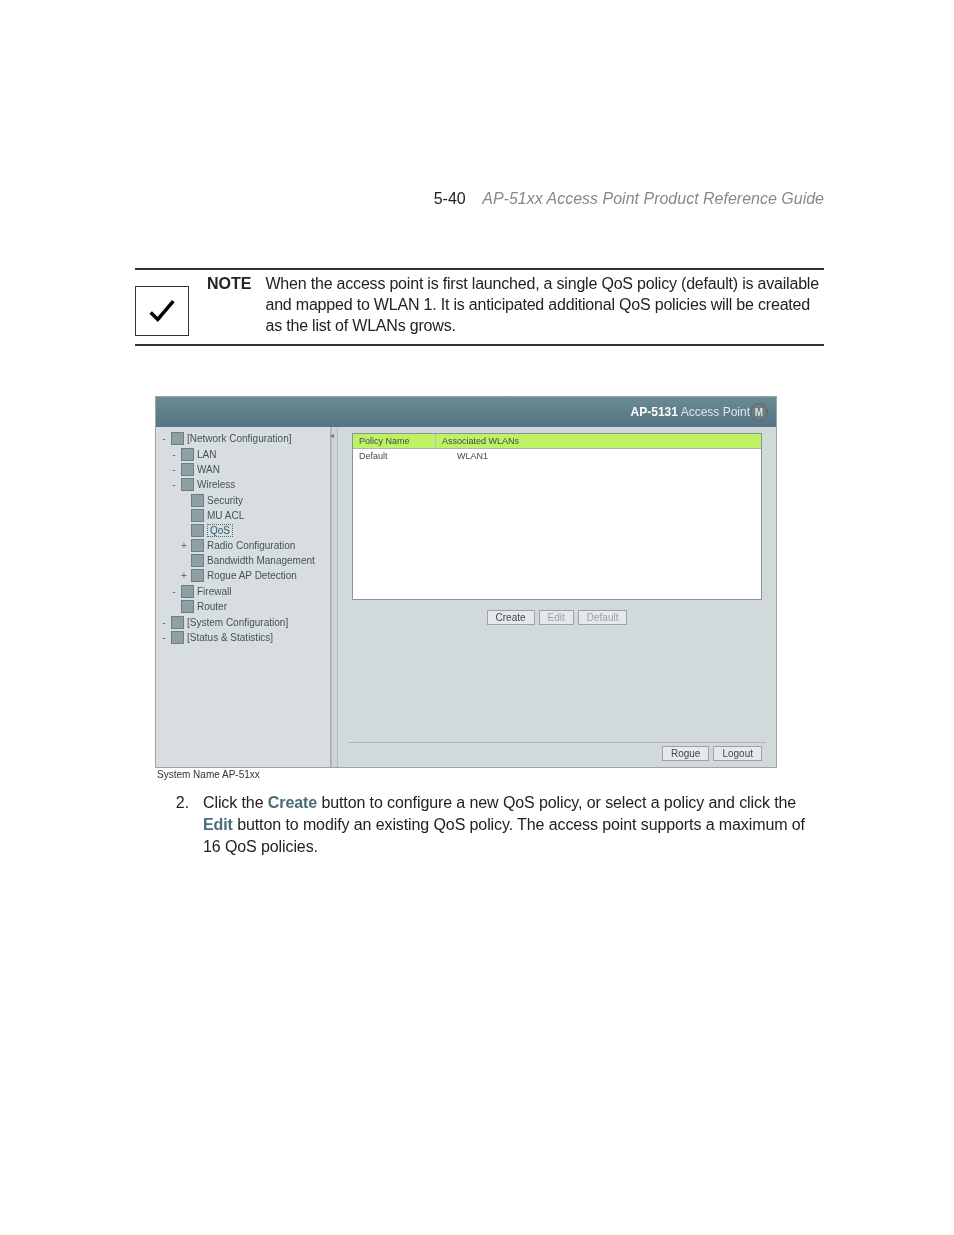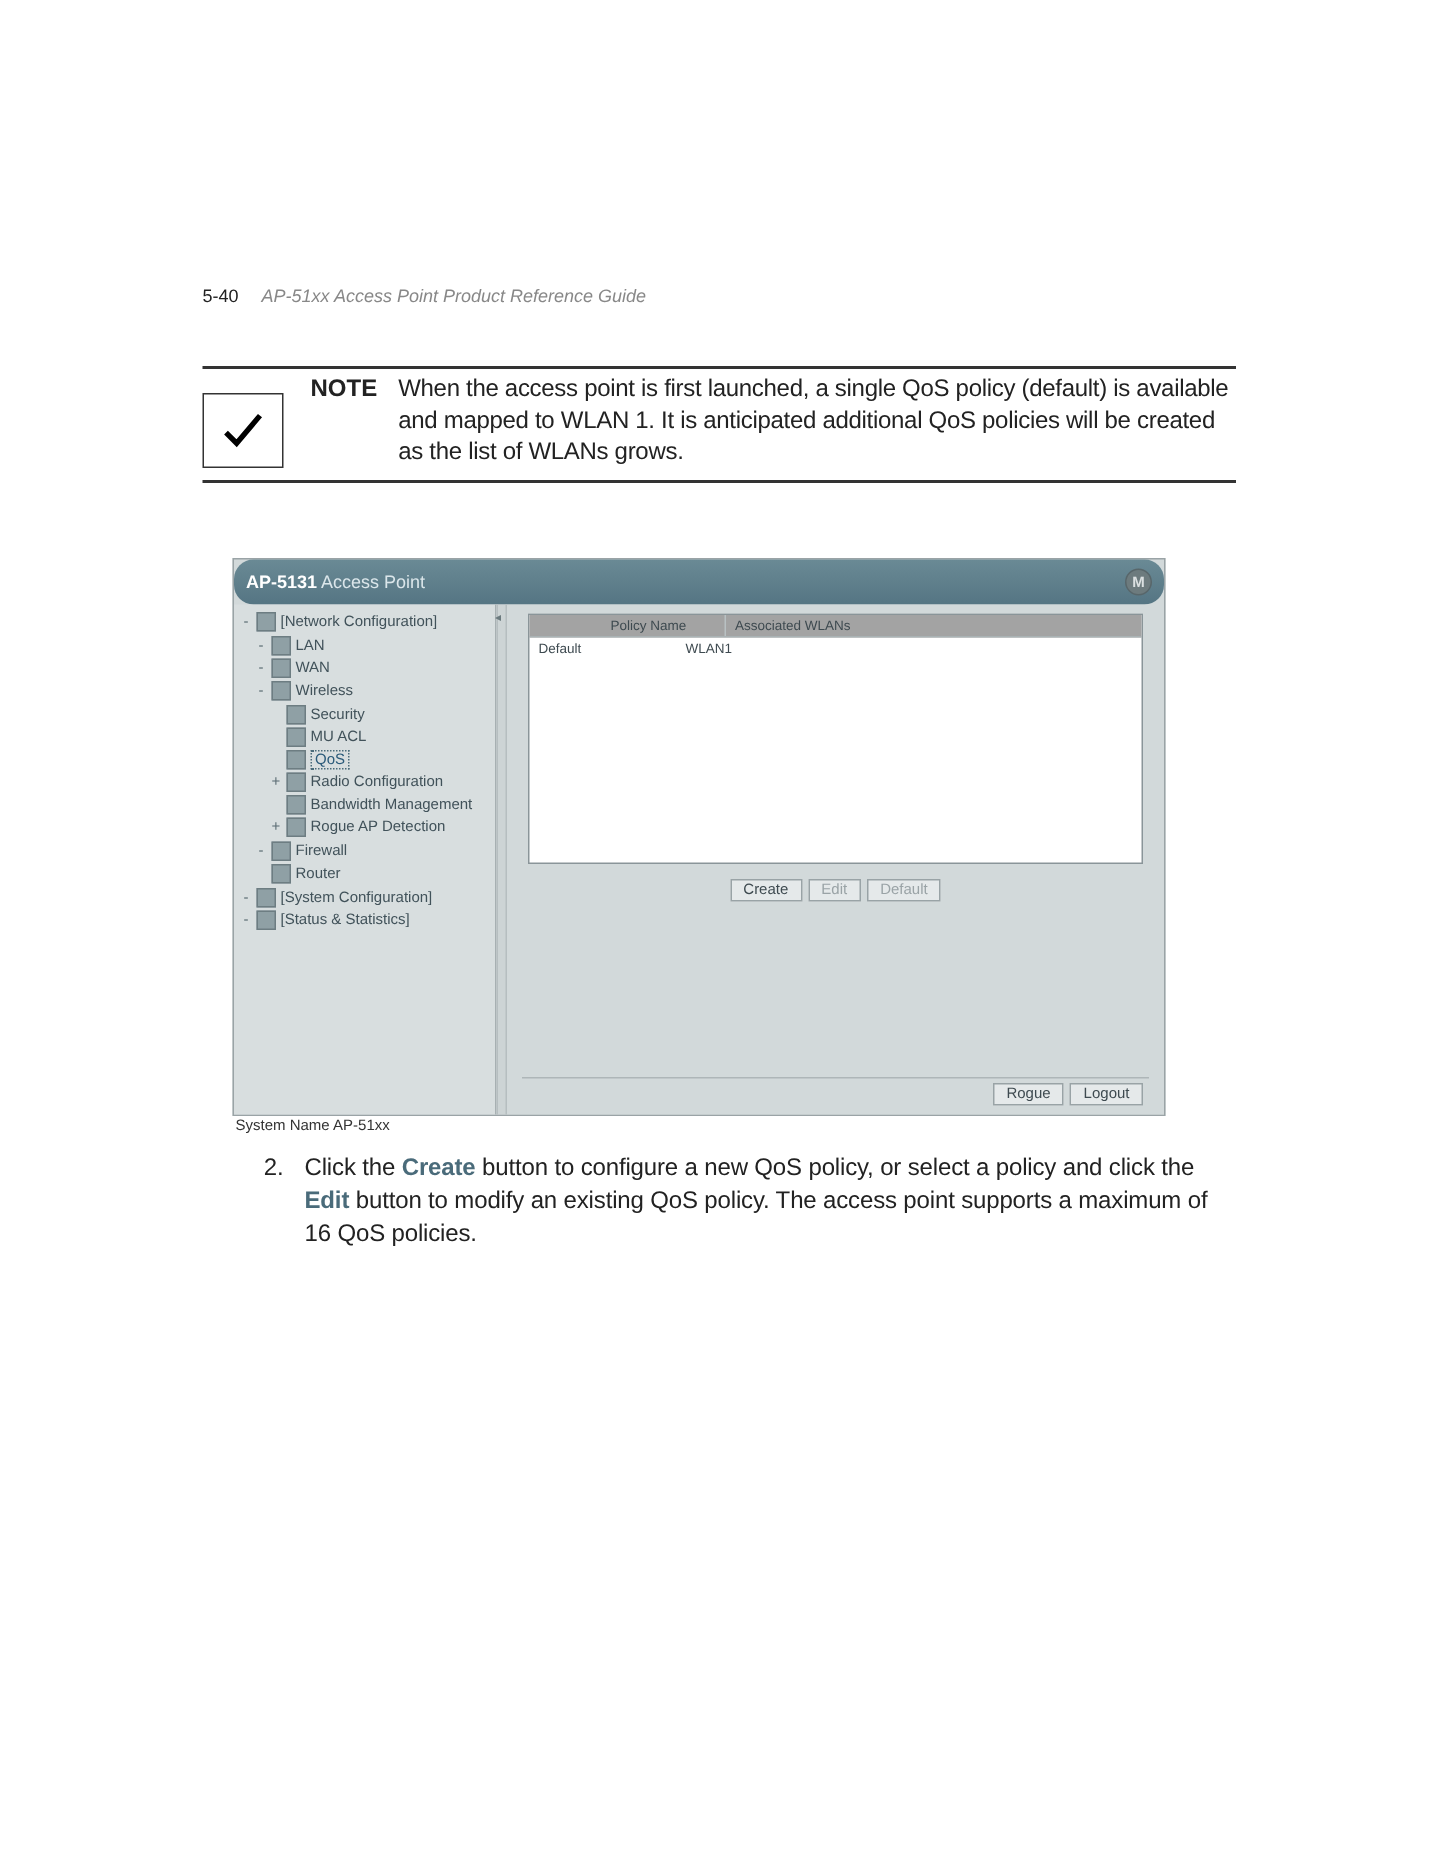--- a/index.html
+++ b/index.html
@@ -8,23 +8,24 @@
     background: #fff;
     font-family: Arial, Helvetica, sans-serif;
     width: 954px;
     height: 1235px;
     position: relative;
   }
   .page {
     padding: 190px 130px 0 135px;
   }
   .page-header {
-    font-size: 12px;
+    font-size: 16px;
     color: #555;
-    margin-bottom: 40px;
+    margin-bottom: 60px;
+    text-align: right;
   }
   .page-num {
     color: #222;
     margin-right: 12px;
   }
   .doc-title {
     font-style: italic;
     color: #888;
   }
   .note-block {
@@ -66,24 +67,23 @@
     border: 1px solid #9aa3a6;
     background: #d2d9da;
     font-family: Tahoma, Arial, sans-serif;
     font-size: 10px;
   }
   .app-titlebar {
     background: linear-gradient(#6a8a95, #557583);
     color: #e7eef0;
     padding: 6px 8px;
     display: flex;
-    justify-content: space-between;
+    justify-content: flex-end;
     align-items: center;
     font-size: 12px;
-    border-radius: 13px;
   }
   .title-left .model { font-weight: bold; color:#fff; }
   .title-left .rest { color:#dbe6ea; }
   .moto-logo {
     width: 16px;
     height: 16px;
     background: #6d7b7e;
     border-radius: 50%;
     display:flex;
     align-items:center;
@@ -161,25 +161,24 @@
     margin:2px 0 8px 2px;
   }
   .table-box {
     border:1px solid #8a9599;
     background:#fff;
     height:165px;
     margin:0 4px;
   }
   .tbl-head {
     display:flex;
-    background:#a3a3a3;
+    background:#bef264;
     border-bottom:1px solid #a9b2b4;
     font-size:9px;
     color:#3e4a50;
-    padding-left:48px;
   }
   .tbl-head .col1 { width:70px; padding:2px 6px; border-right:1px solid #b9c1c3;}
   .tbl-head .col2 { flex:1; padding:2px 6px; text-align:left;}
   .tbl-row {
     display:flex;
     font-size:9px;
     color:#3e4a50;
     gap:16px;
   }
   .tbl-row .col1 { width:70px; padding:2px 6px;}

